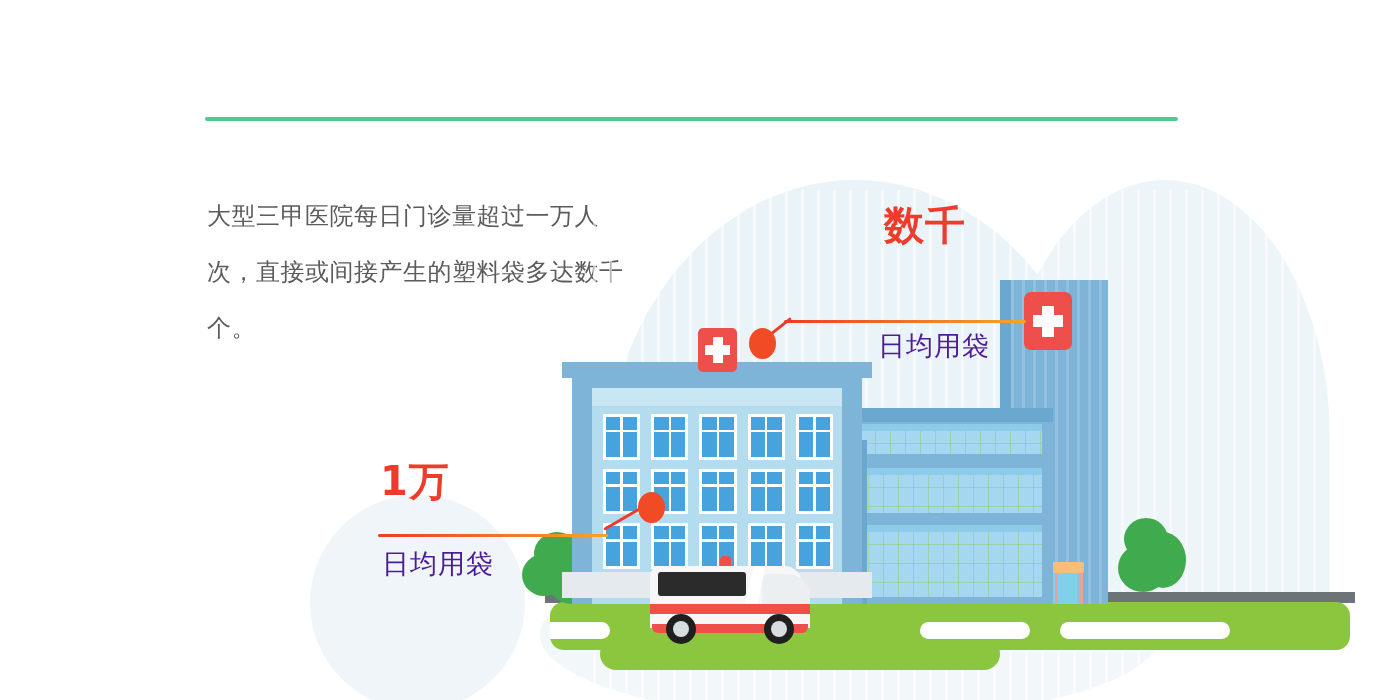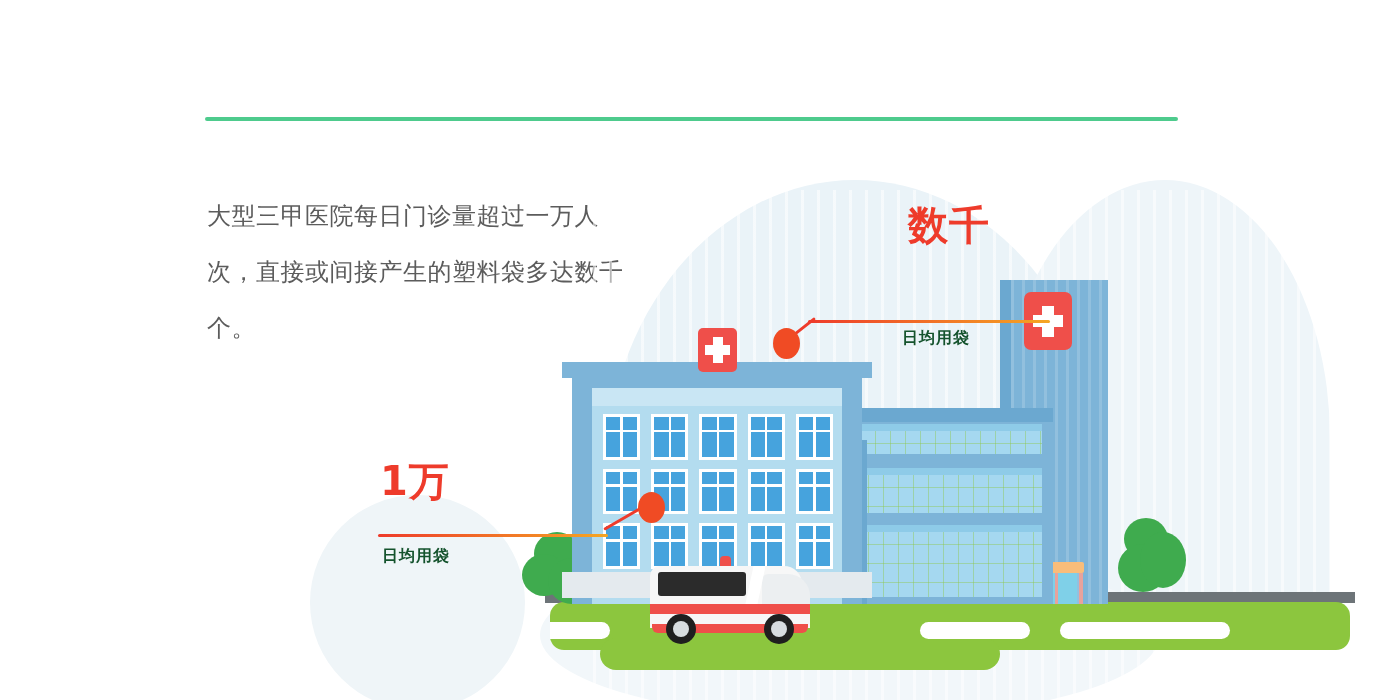--- a/index.html
+++ b/index.html
@@ -435,43 +435,42 @@
     letter-spacing: 1px;
   }
   .callout .rule {
     position: absolute;
     height: 3px;
     background: linear-gradient(to right, #ee3b2b, #f5a623);
     border-radius: 2px;
   }
   .callout .sub {
     position: absolute;
-    font-size: 16px;
-    color: #14532d;
+    font-size: 27px;
+    color: #4c1d95;
     white-space: nowrap;
     letter-spacing: 1px;
-    font-weight: bold;
   }
   .callout .dot {
     position: absolute;
     width: 27px;
     height: 31px;
     background: #f04b24;
     border-radius: 50%;
   }
   .callout .stem {
     position: absolute;
     height: 3px;
     background: #ee3b2b;
     transform-origin: left center;
     border-radius: 2px;
   }
 
   
-  .callout-bags { left: 420px; top: 30px; width: 500px; height: 180px; }
+  .callout-bags { left: 396px; top: 30px; width: 500px; height: 180px; }
   .callout-bags .big  { left: 188px; top: 18px; }
   .callout-bags .rule { left: 88px;  top: 140px; width: 242px; }
   .callout-bags .sub  { left: 182px; top: 148px; }
   .callout-bags .dot  { left: 53px;  top: 148px; }
   .callout-bags .stem { left: 73px;  top: 154px; width: 28px; transform: rotate(-38deg); }
 
   
   .callout-patients { left: 60px; top: 304px; width: 330px; height: 160px; }
   .callout-patients .big  { left: 20px; top: 0; }
   .callout-patients .rule { left: 18px; top: 80px; width: 230px; }

